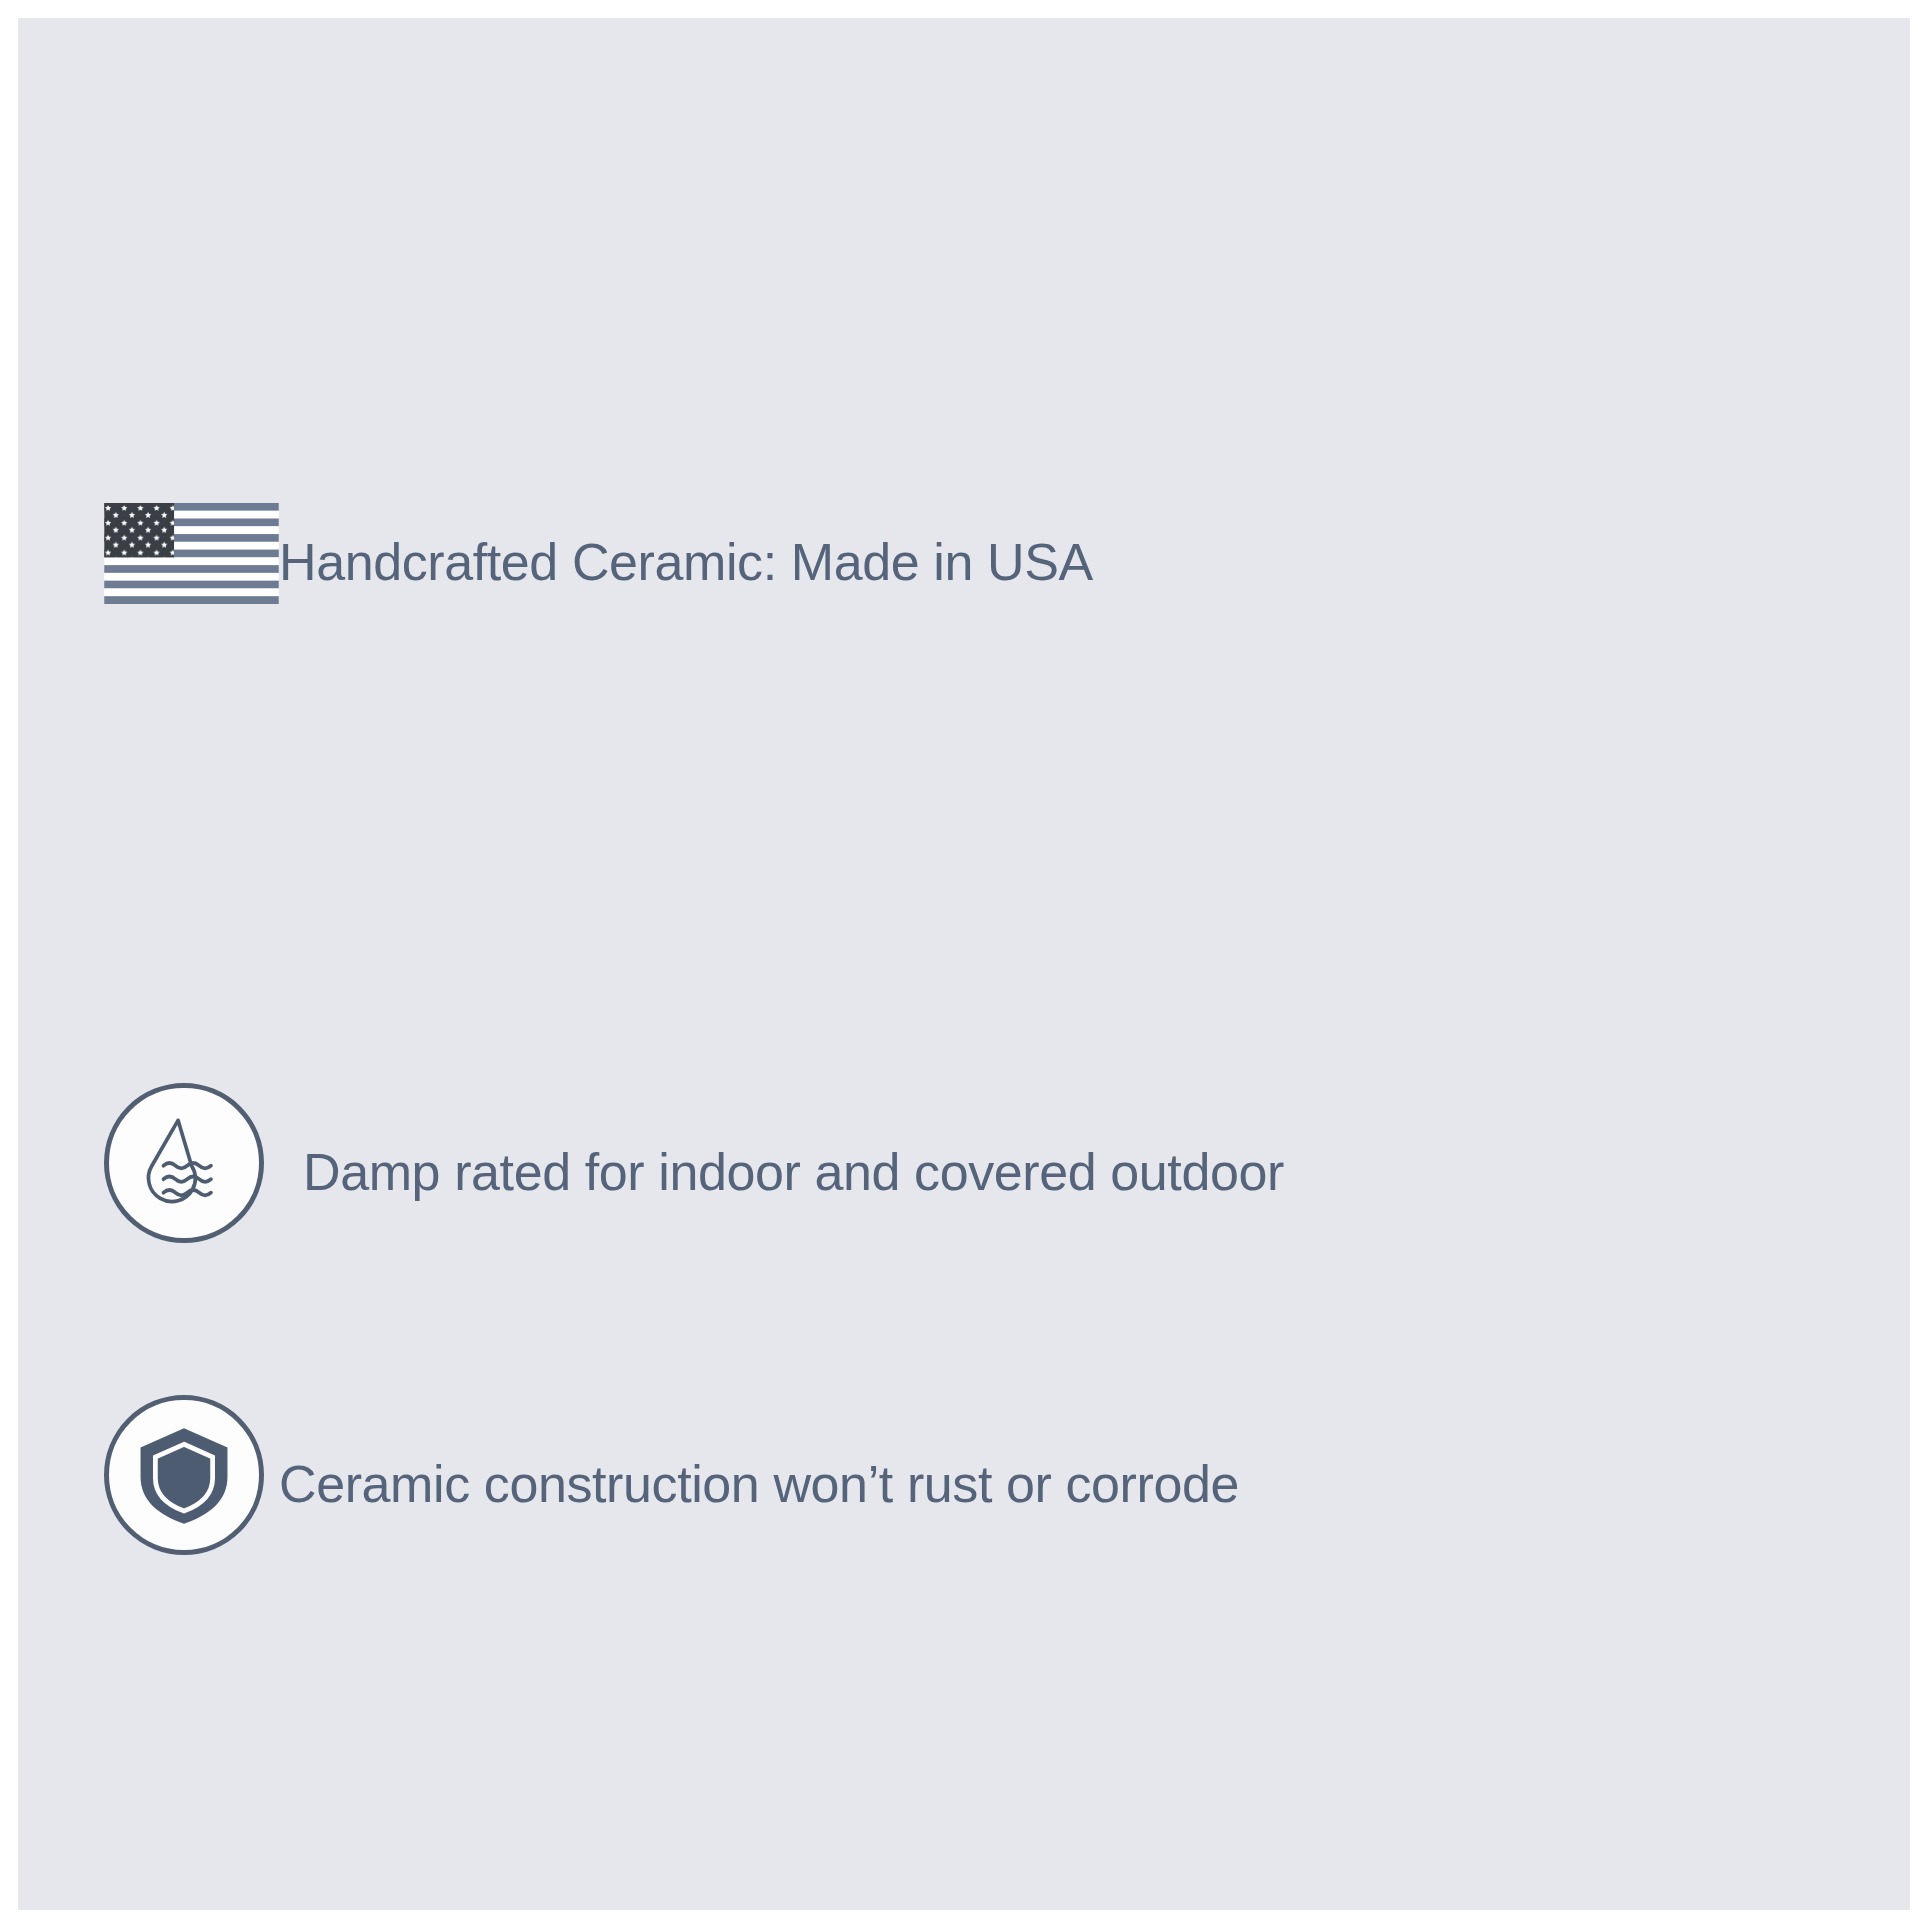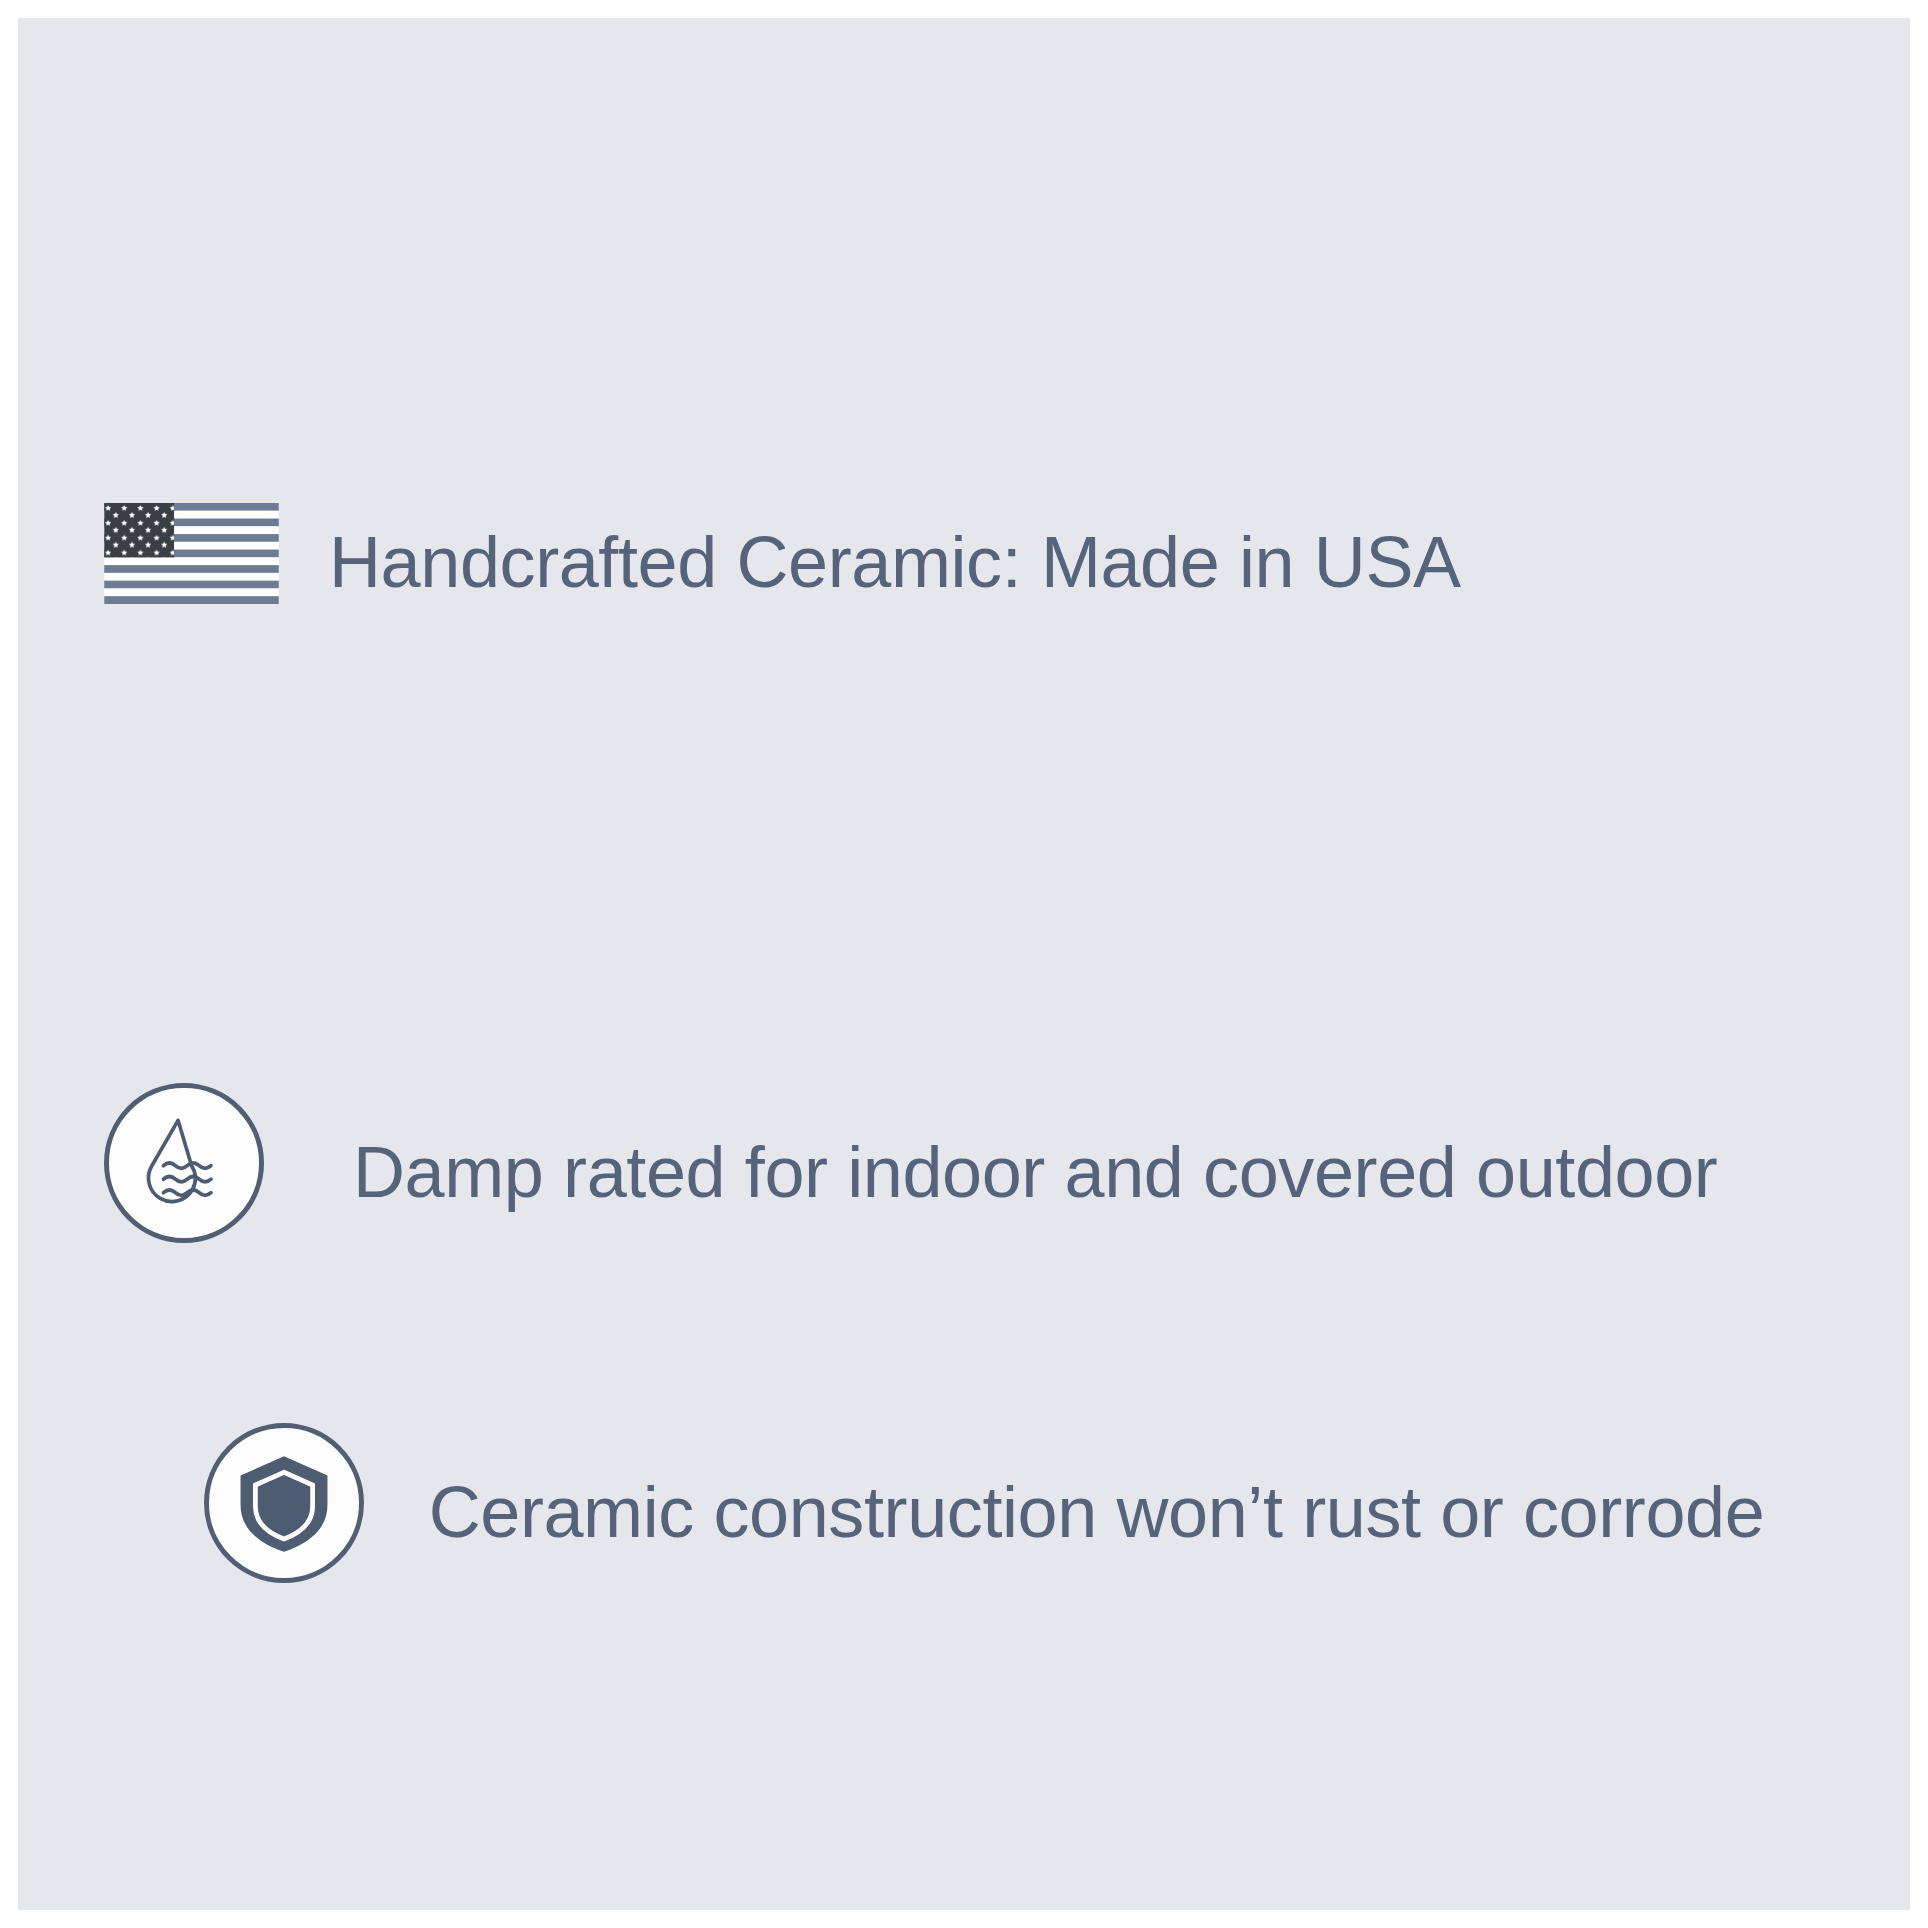--- a/index.html
+++ b/index.html
@@ -37,21 +37,21 @@
     left: 86px;
     display: flex;
     align-items: center;
     width: 1760px;
     height: 170px;
   }
 
   .feature-row[data-row="0"] { top: 450px; }
   .feature-row[data-row="1"] { top: 748px; }
   .feature-row[data-row="2"] { top: 1060px; gap: 24px; }
-  .feature-row[data-row="3"] { top: 1400px; justify-content: center; }
+  .feature-row[data-row="3"] { top: 1372px; }
 
   .icon-slot {
     width: 175px;
     min-width: 175px;
     height: 170px;
     display: flex;
     align-items: center;
     justify-content: flex-start;
   }
 
@@ -69,27 +69,26 @@
 
   .flag-wrap {
     width: 175px;
     height: 170px;
     display: flex;
     align-items: center;
     justify-content: flex-start;
   }
 
   .feature-text {
-    font-size: 72px;
+    font-size: 52px;
     line-height: 1;
     color: #55647a;
     font-weight: 400;
     letter-spacing: -0.4px;
     white-space: nowrap;
-    padding-left: 50px;
     margin-top: 18px;
   }
 
   svg { display: block; }
 </style>
 </head>
 <body>
 
 <div id="feature-panel">
   <div id="feature-list">

